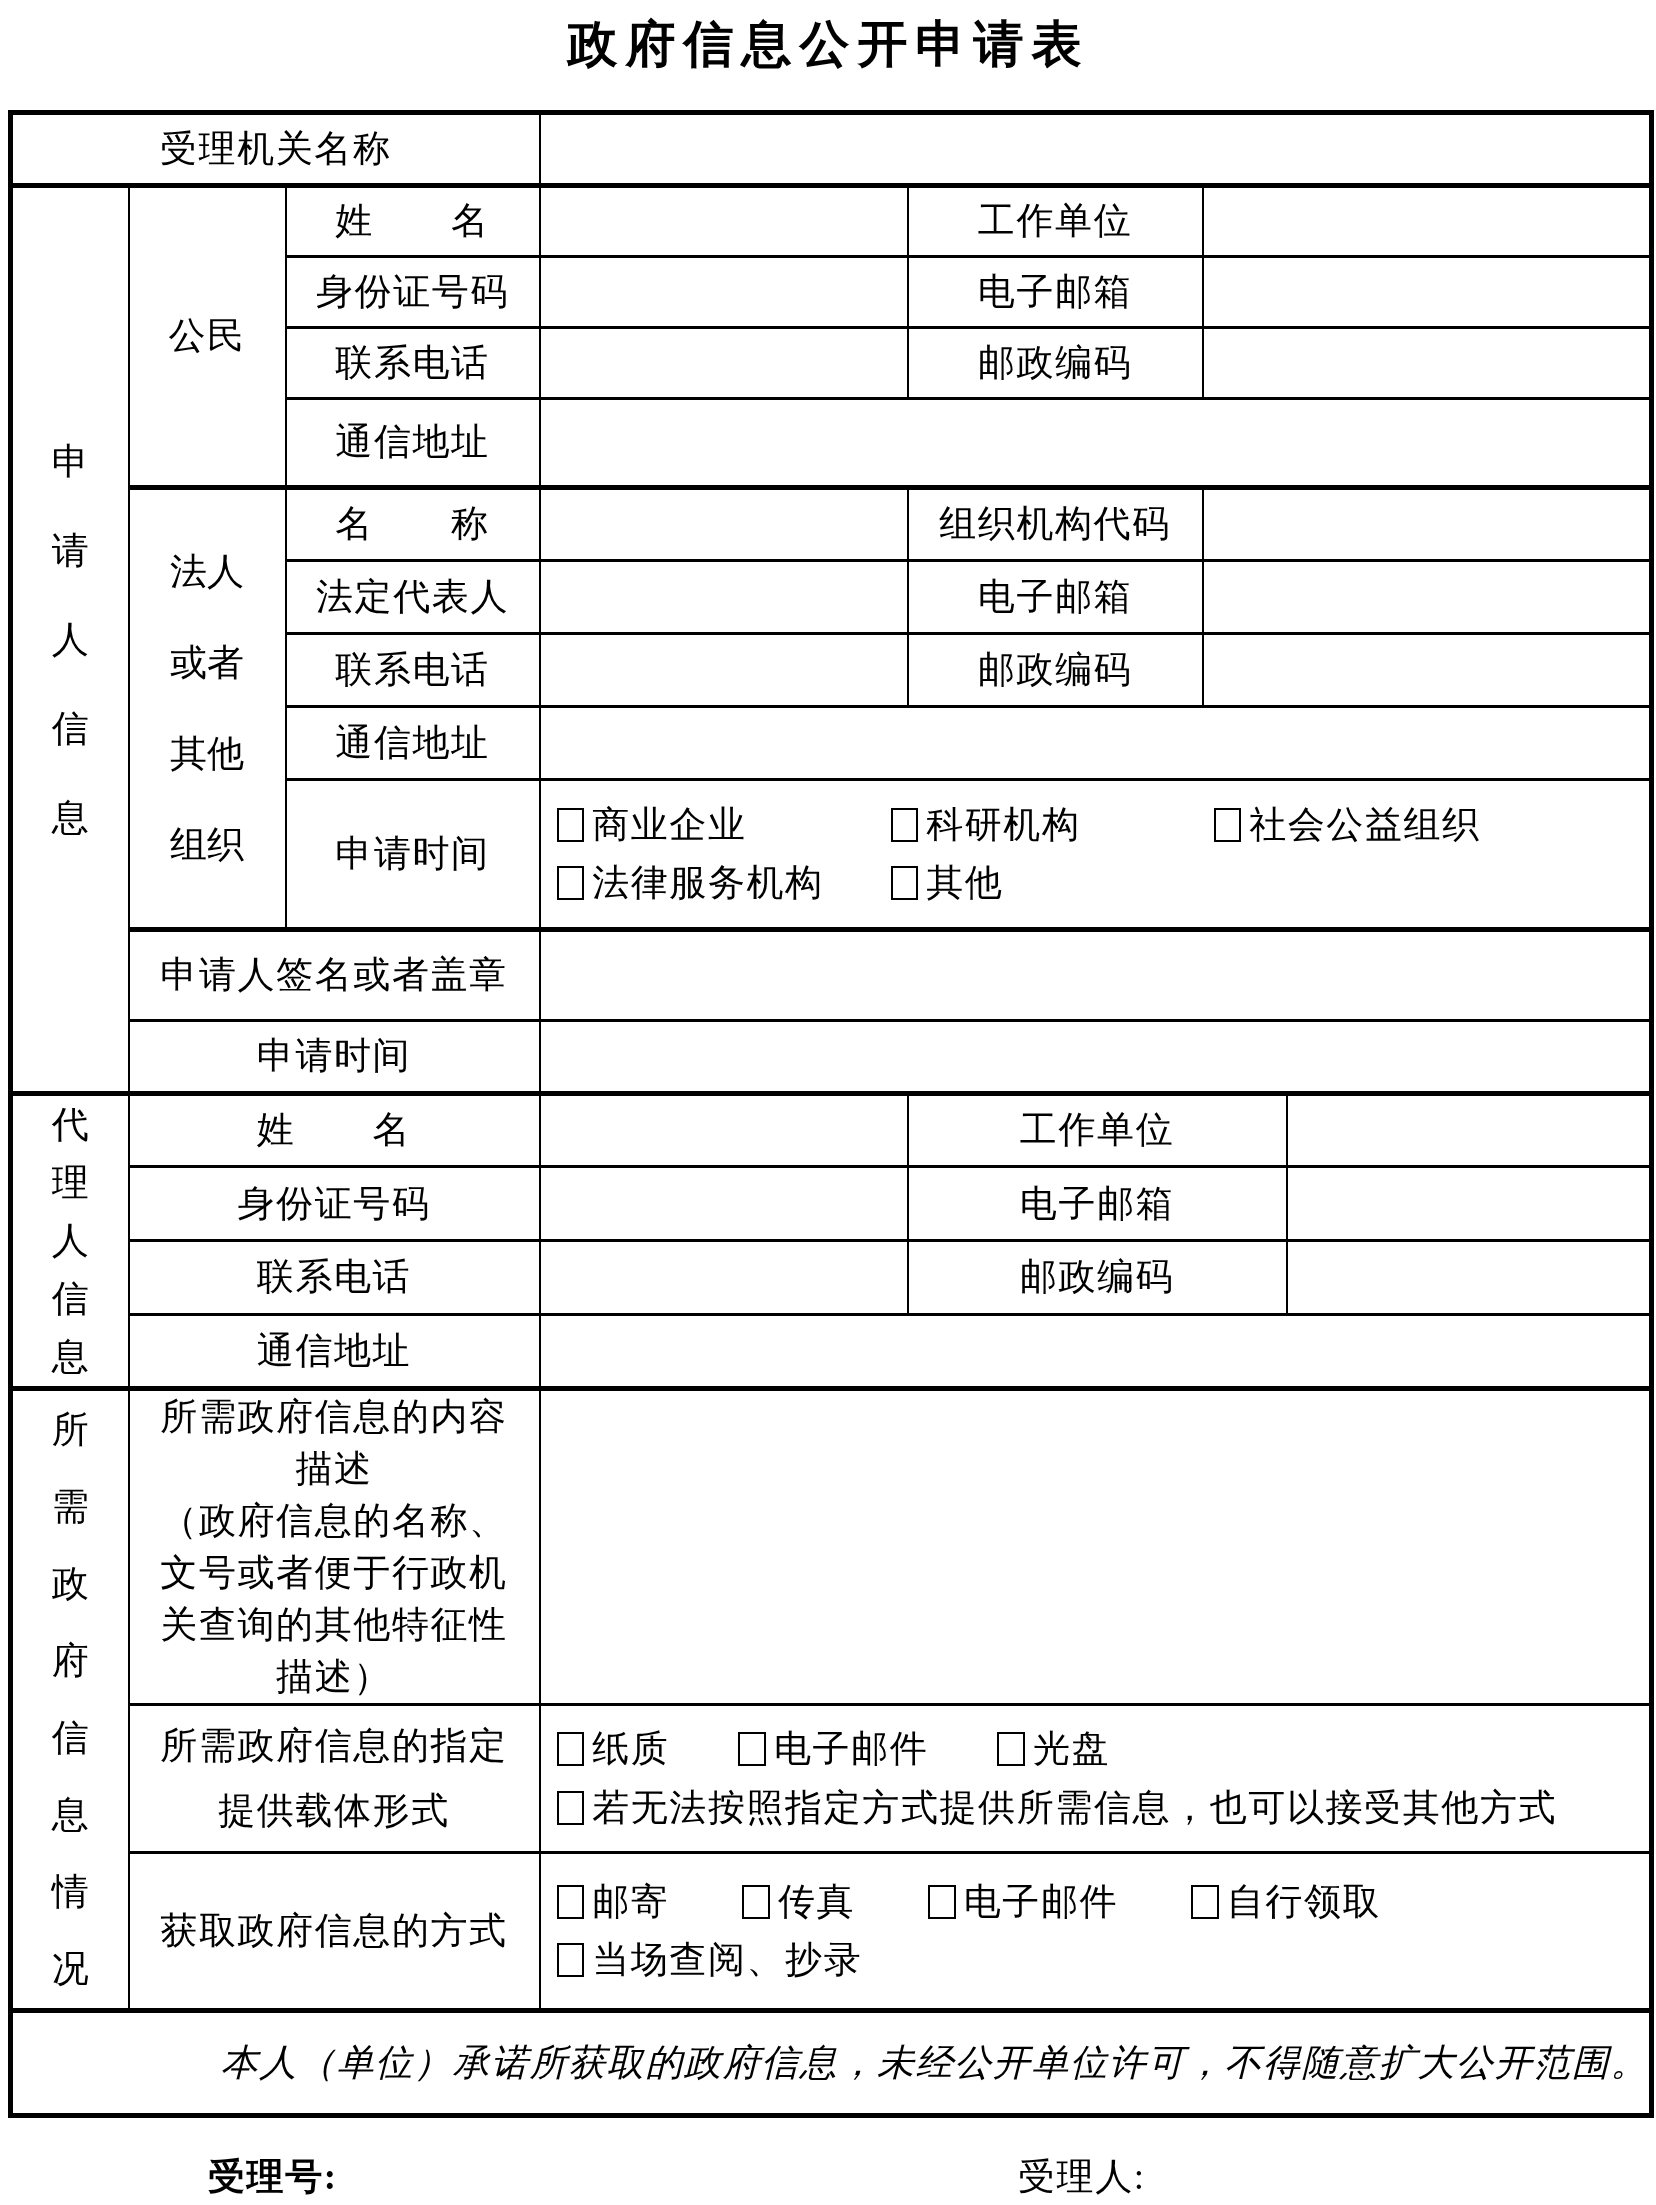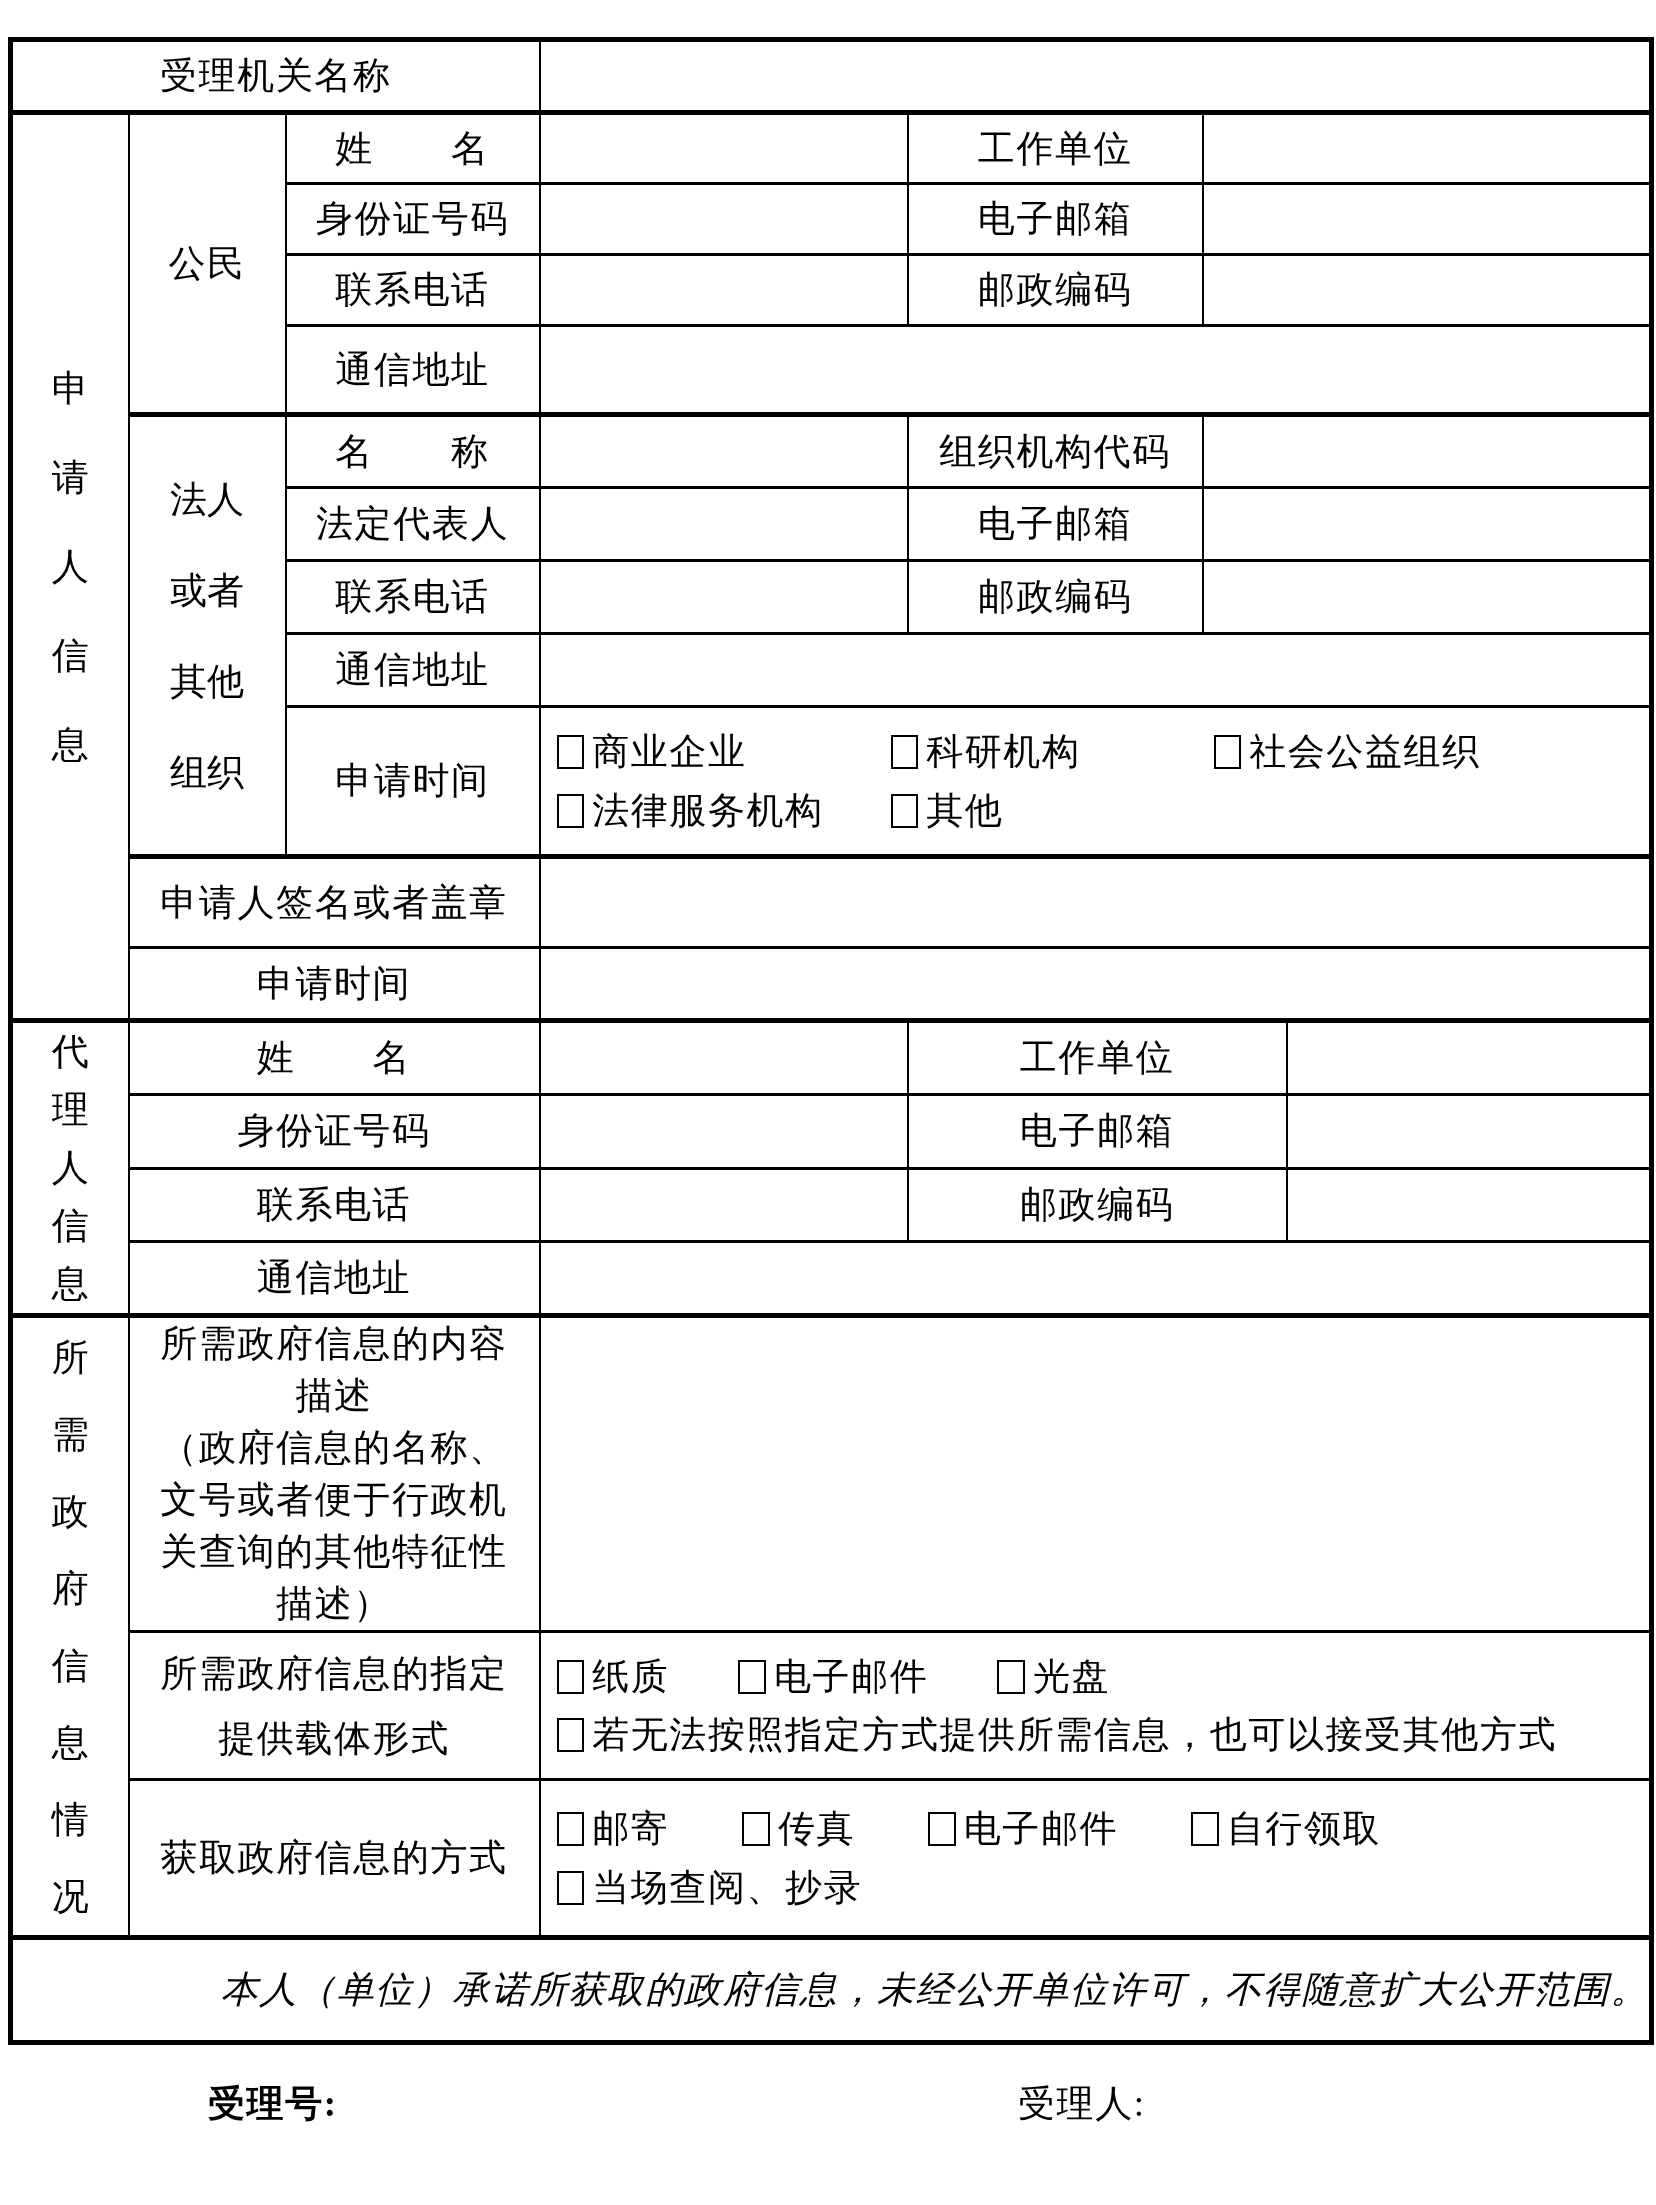--- a/index.html
+++ b/index.html
@@ -87,20 +87,21 @@
     letter-spacing: 1.6px;
   }
   .footer .no  { left: 200px; font-weight: bold; }
   .footer .acc { left: 1010px; }
 </style>
 </head>
 <body>
 
 <div class="page">
 
+  <h1 class="title">政府信息公开申请表</h1>
 
   <table class="form">
     <colgroup>
       <col style="width:118px">
         <col style="width:157px">
         <col style="width:254px">
       <col style="width:368px">
         <col style="width:295px">
         <col style="width:84px">
         <col style="width:365px">

